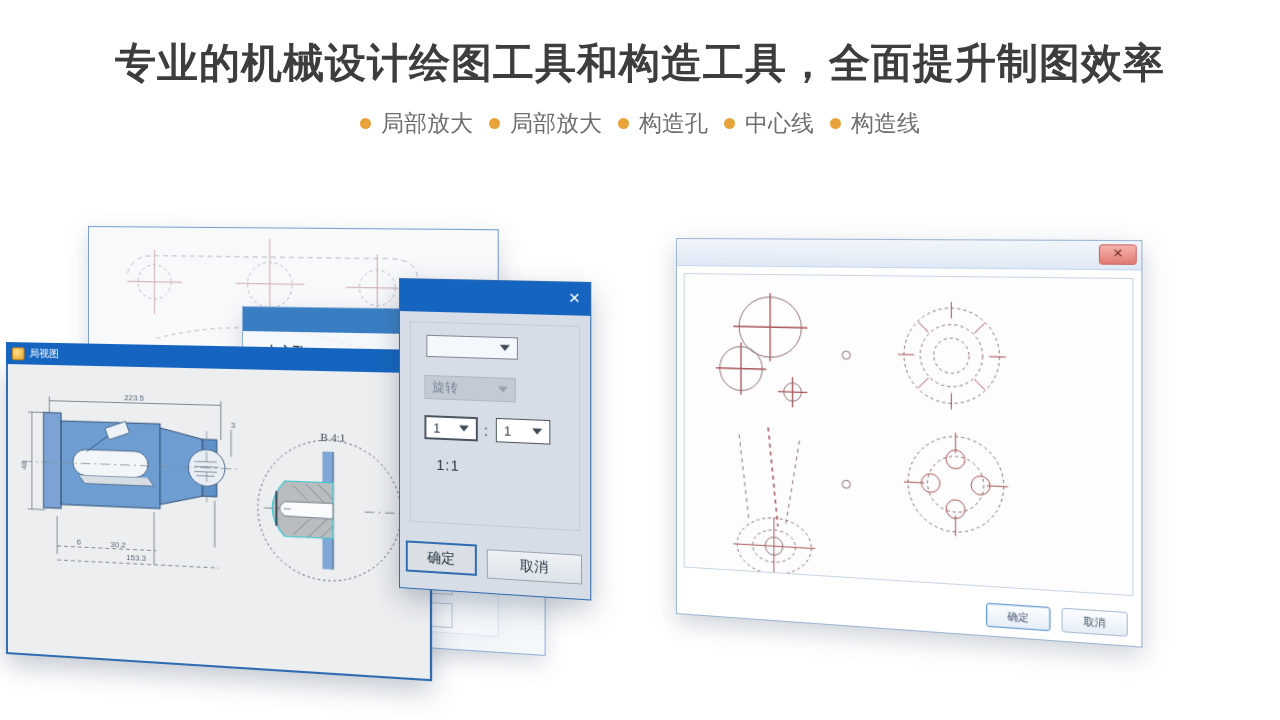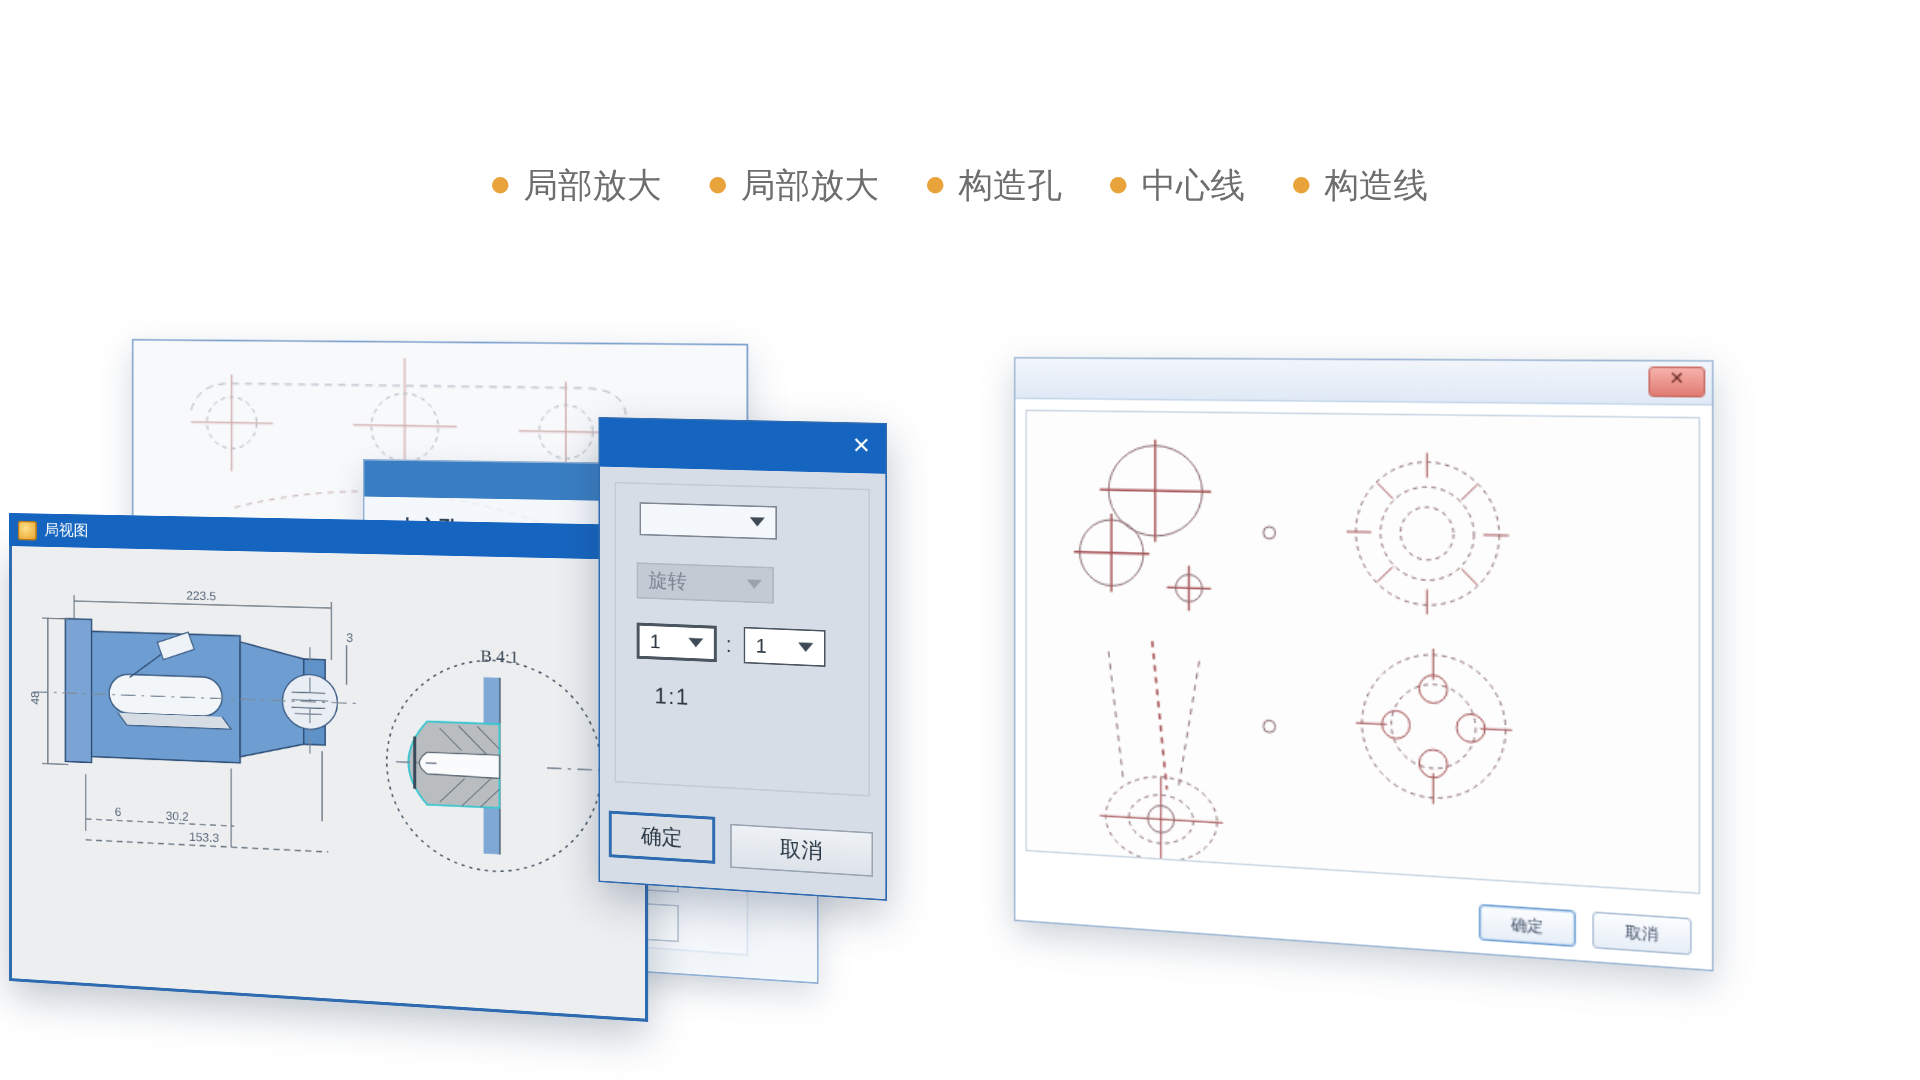--- a/index.html
+++ b/index.html
@@ -11,21 +11,21 @@
 
   
   #header{position:absolute;left:0;top:0;width:1280px;height:170px;}
   #headline{
     position:absolute;left:0;top:36px;width:1280px;text-align:center;
     font-size:41px;font-weight:bold;color:#3d3d3d;letter-spacing:1px;
     white-space:nowrap;
   }
   #bullets{
     position:absolute;left:0;top:108px;width:1280px;
-    display:flex;justify-content:center;align-items:center;gap:32px;
+    display:flex;justify-content:center;align-items:center;gap:16px;
   }
   .bullet{display:flex;align-items:center;gap:10px;}
   .bullet-dot{width:11px;height:11px;border-radius:50%;background:#e8a33a;flex:none;}
   .bullet-label{font-size:23px;color:#6e6e6e;white-space:nowrap;}
 
   
   #stage{position:absolute;left:0;top:180px;width:1280px;height:540px;}
 
   .win{position:absolute;box-sizing:border-box;}
 
@@ -146,20 +146,21 @@
     background:linear-gradient(#eef1f5,#dde3ea);
     font-size:14px;color:#283643;display:flex;align-items:center;justify-content:center;}
   .dlgbtn.focus{border:2px solid #2f6bb0;background:#dadfe6;}
 
   .svgwrap{position:absolute;left:0;top:0;width:100%;height:100%;}
 </style>
 </head>
 <body>
 
 <div id="header">
+  <div id="headline">专业的机械设计绘图工具和构造工具，全面提升制图效率</div>
   <div id="bullets">
     <div class="bullet">
       <span class="bullet-dot"></span>
       <span class="bullet-label">局部放大</span>
     </div>
     <div class="bullet">
       <span class="bullet-dot"></span>
       <span class="bullet-label">局部放大</span>
     </div>
     <div class="bullet">

